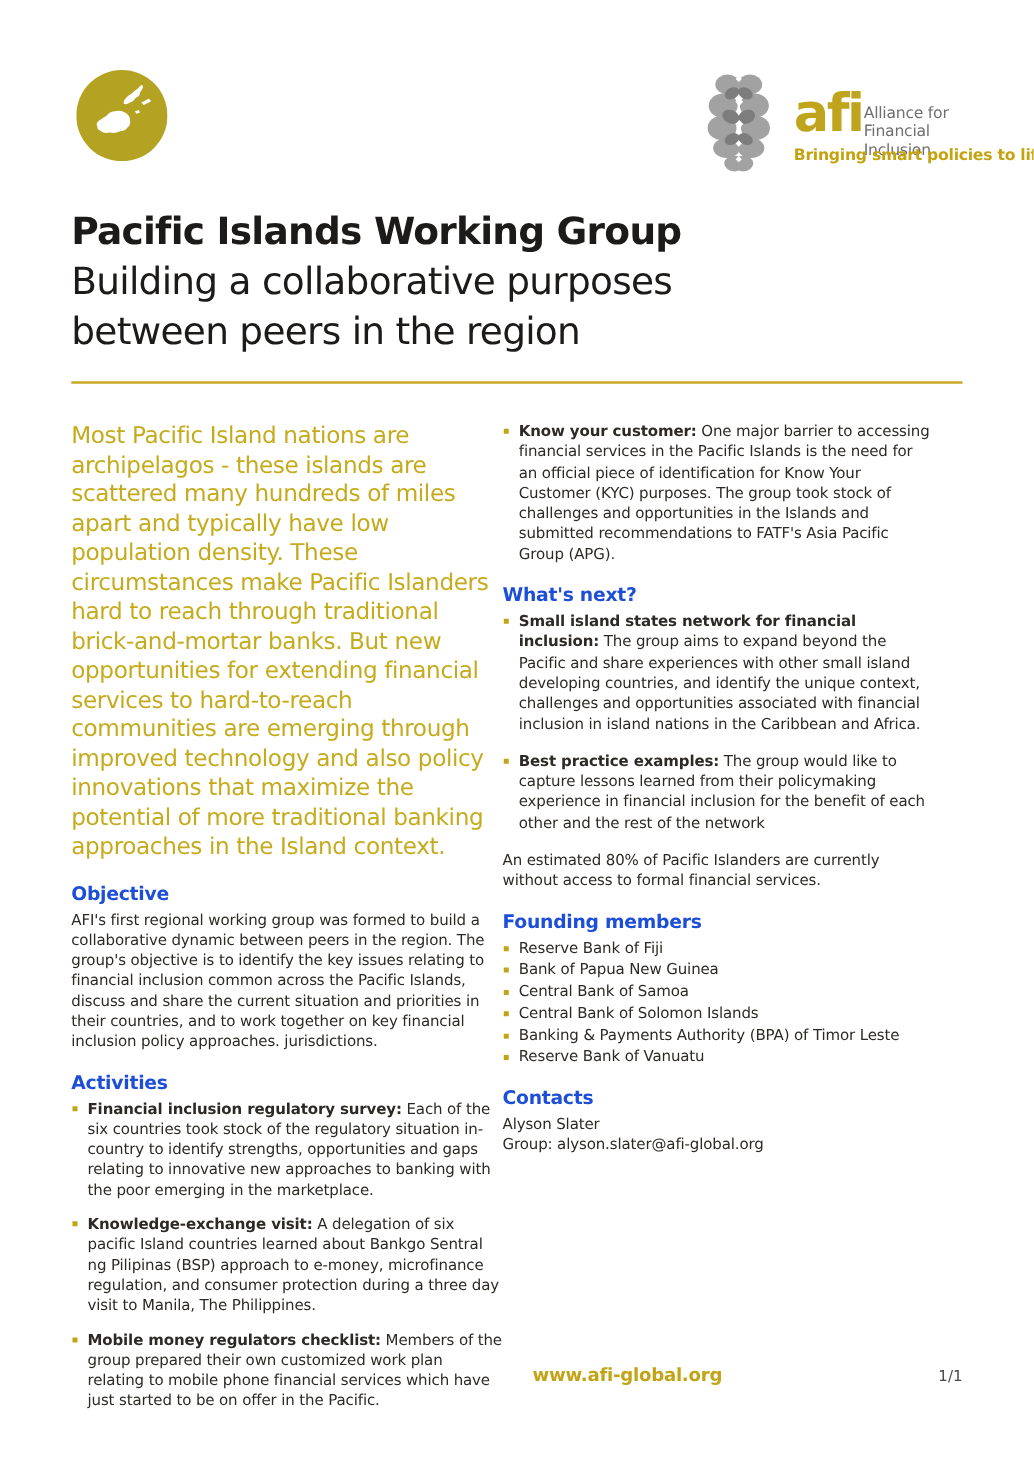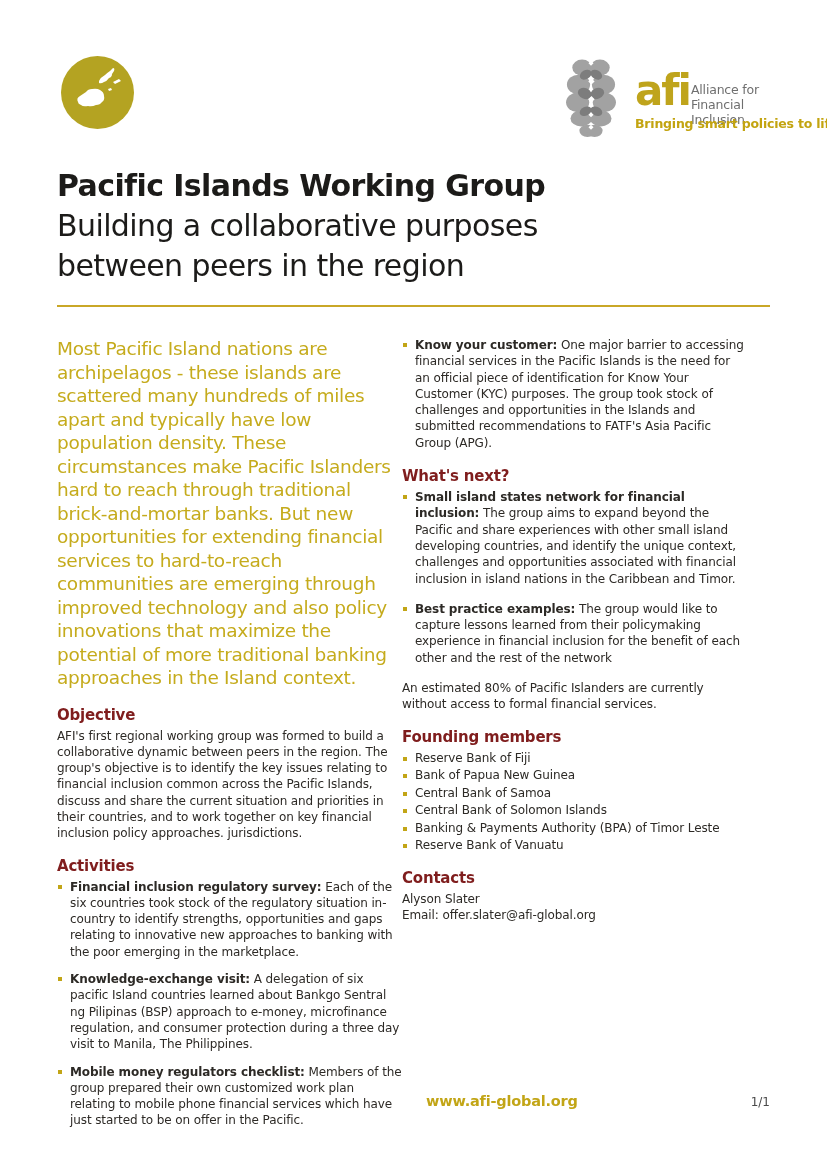--- a/index.html
+++ b/index.html
@@ -35,21 +35,21 @@
 
   
   .columns { position:absolute; left:57px; top:337px; width:713px; display:flex; }
   .col { width:345px; }
 
   .intro {
     color:#c5ab1c; font-size:18.5px; line-height:23.5px; letter-spacing:-0.3px;
     margin-bottom:16px;
   }
   h3.sec {
-    color:#7f1d1d; font-size:15px; line-height:18px; font-weight:bold;
+    color:#1d4ed8; font-size:15px; line-height:18px; font-weight:bold;
     margin:15px 0 4px 0; letter-spacing:-0.2px;
   }
   .body-text { font-size:12px; line-height:16.3px; letter-spacing:-0.1px; }
 
   ul.blist { list-style:none; }
   .bullet-item { position:relative; padding-left:13px; margin-bottom:11px;
     font-size:12px; line-height:16.3px; letter-spacing:-0.1px; }
   .bullet-item .blabel { font-weight:bold; }
   .sq {
     position:absolute; left:1px; top:6px; width:4px; height:4px; background:#c2a516;
@@ -159,21 +159,21 @@
         <li class="bullet-item" style="margin-bottom:16px;">
           <span class="sq"></span>
           <span class="blabel">Know your customer:</span><span> One major barrier to accessing financial services in the Pacific Islands is the need for an official piece of identification for Know Your Customer (KYC) purposes. The group took stock of challenges and opportunities in the Islands and submitted recommendations to FATF's Asia Pacific Group (APG).</span>
         </li>
       </ul>
 
       <h3 class="sec" style="margin-top:0;">What's next?</h3>
       <ul class="blist">
         <li class="bullet-item" style="margin-bottom:14px;">
           <span class="sq"></span>
-          <span class="blabel">Small island states network for financial inclusion:</span><span> The group aims to expand beyond the Pacific and share experiences with other small island developing countries, and identify the unique context, challenges and opportunities associated with financial inclusion in island nations in the Caribbean and Timor.</span>
+          <span class="blabel">Small island states network for financial inclusion:</span><span> The group aims to expand beyond the Pacific and share experiences with other small island developing countries, and identify the unique context, challenges and opportunities associated with financial inclusion in island nations in the Caribbean and Africa.</span>
         </li>
         <li class="bullet-item" style="margin-bottom:14px;">
           <span class="sq"></span>
           <span class="blabel">Best practice examples:</span><span> The group would like to capture lessons learned from their policymaking experience in financial inclusion for the benefit of each other and the rest of the network</span>
         </li>
       </ul>
 
       <p class="stat-note">An estimated 80% of Pacific Islanders are currently without access to formal financial services.</p>
 
       <h3 class="sec">Founding members</h3>
@@ -181,21 +181,21 @@
         <li class="member-item"><span class="sq" style="top:7px;"></span><span>Reserve Bank of Fiji</span></li>
         <li class="member-item"><span class="sq" style="top:7px;"></span><span>Bank of Papua New Guinea</span></li>
         <li class="member-item"><span class="sq" style="top:7px;"></span><span>Central Bank of Samoa</span></li>
         <li class="member-item"><span class="sq" style="top:7px;"></span><span>Central Bank of Solomon Islands</span></li>
         <li class="member-item"><span class="sq" style="top:7px;"></span><span>Banking &amp; Payments Authority (BPA) of Timor Leste</span></li>
         <li class="member-item"><span class="sq" style="top:7px;"></span><span>Reserve Bank of Vanuatu</span></li>
       </ul>
 
       <h3 class="sec">Contacts</h3>
       <div class="contact-line">Alyson Slater</div>
-      <div class="contact-line">Email: offer.slater@afi-global.org</div>
+      <div class="contact-line">Group: alyson.slater@afi-global.org</div>
     </div>
   </div>
 
   <div class="footer">
     <span class="footer-url">www.afi-global.org</span>
     <span class="footer-page">1/1</span>
   </div>
 
 </div>
 

